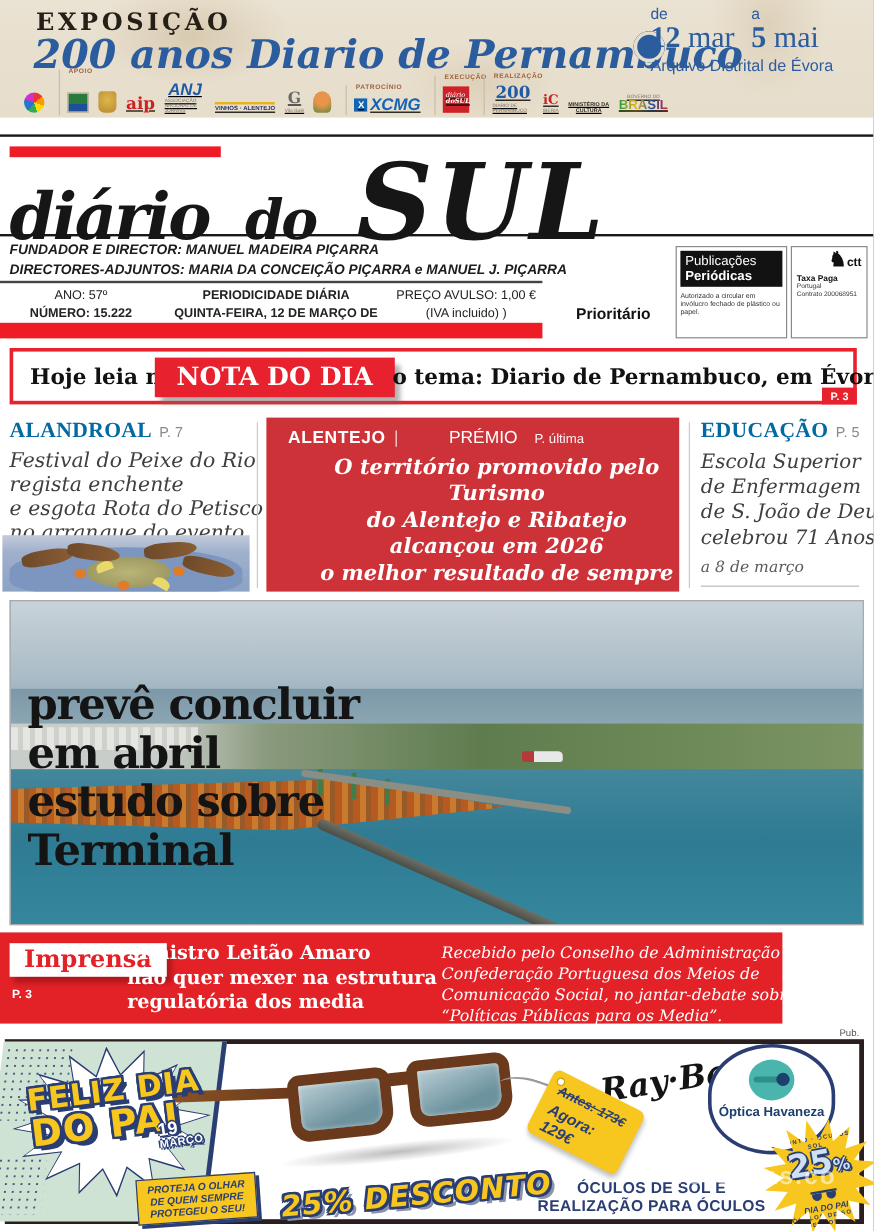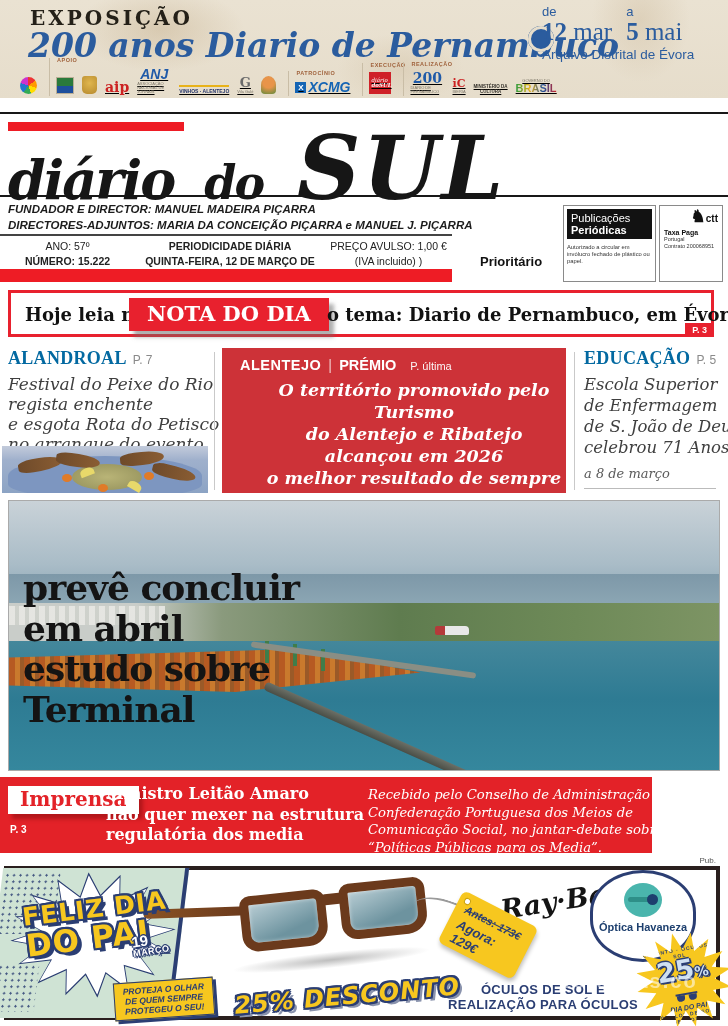--- a/index.html
+++ b/index.html
@@ -94,21 +94,21 @@
   .platter { position:absolute; left:6px; top:10px; width:194px; height:40px; background:#7d96c0; border-radius:50% 50% 30% 30%; }
   .rice { position:absolute; left:70px; top:18px; width:70px; height:26px; background:radial-gradient(#b9b477, #93905a); border-radius:50%; }
   .fish { position:absolute; width:44px; height:13px; background:linear-gradient(90deg,#6e4a2a,#8a5d33); border-radius:40% 60% 60% 40%; }
   .carrot { position:absolute; width:10px; height:8px; background:#e07b28; border-radius:50%; }
   .lemon { position:absolute; width:14px; height:8px; background:#e8d96a; border-radius:50% 50% 0 0; }
 
   .col2 { position:absolute; top:348px; left:222px; width:344px; height:145px; background:#cd3238; color:#fff; }
   .c2-head { padding:9px 0 0 18px; font-size:14.5px; }
   .c2-head .s { font-weight:700; letter-spacing:.5px; }
   .c2-head .bar { margin:0 7px; opacity:.7; }
-  .c2-head .t { font-weight:700; }
+  .c2-head .t { font-weight:400;margin-left:35px; }
   .c2-head .p { font-size:11px; margin-left:14px; opacity:.95; }
   .c2-hl { margin-top:6px; text-align:center; font-family:"DejaVu Serif",serif; font-style:italic; font-weight:700; font-size:17.5px; line-height:22px;margin-left:40px; }
   .c2-no { display:inline-block; margin-right:14px; vertical-align:18px; }
   .michelin { display:inline-flex; align-items:center; gap:4px; margin-top:2px; }
   .mich-flower { font-size:38px; line-height:34px; color:#fff; font-family:"DejaVu Sans",sans-serif; }
   .mich-txt { font-size:8px; line-height:9px; text-align:left; letter-spacing:.5px; }
 
   .col3 { position:absolute; top:348px; left:584px; width:138px; }
   .col3 .hl { margin-top:5px; font-family:"DejaVu Serif",serif; font-style:italic; font-size:16.5px; color:#3f3f3f; line-height:21px; white-space:nowrap; }
   .col3 .sub { margin-top:8px; font-family:"DejaVu Serif",serif; font-style:italic; font-size:13px; color:#5a5a5a; }

